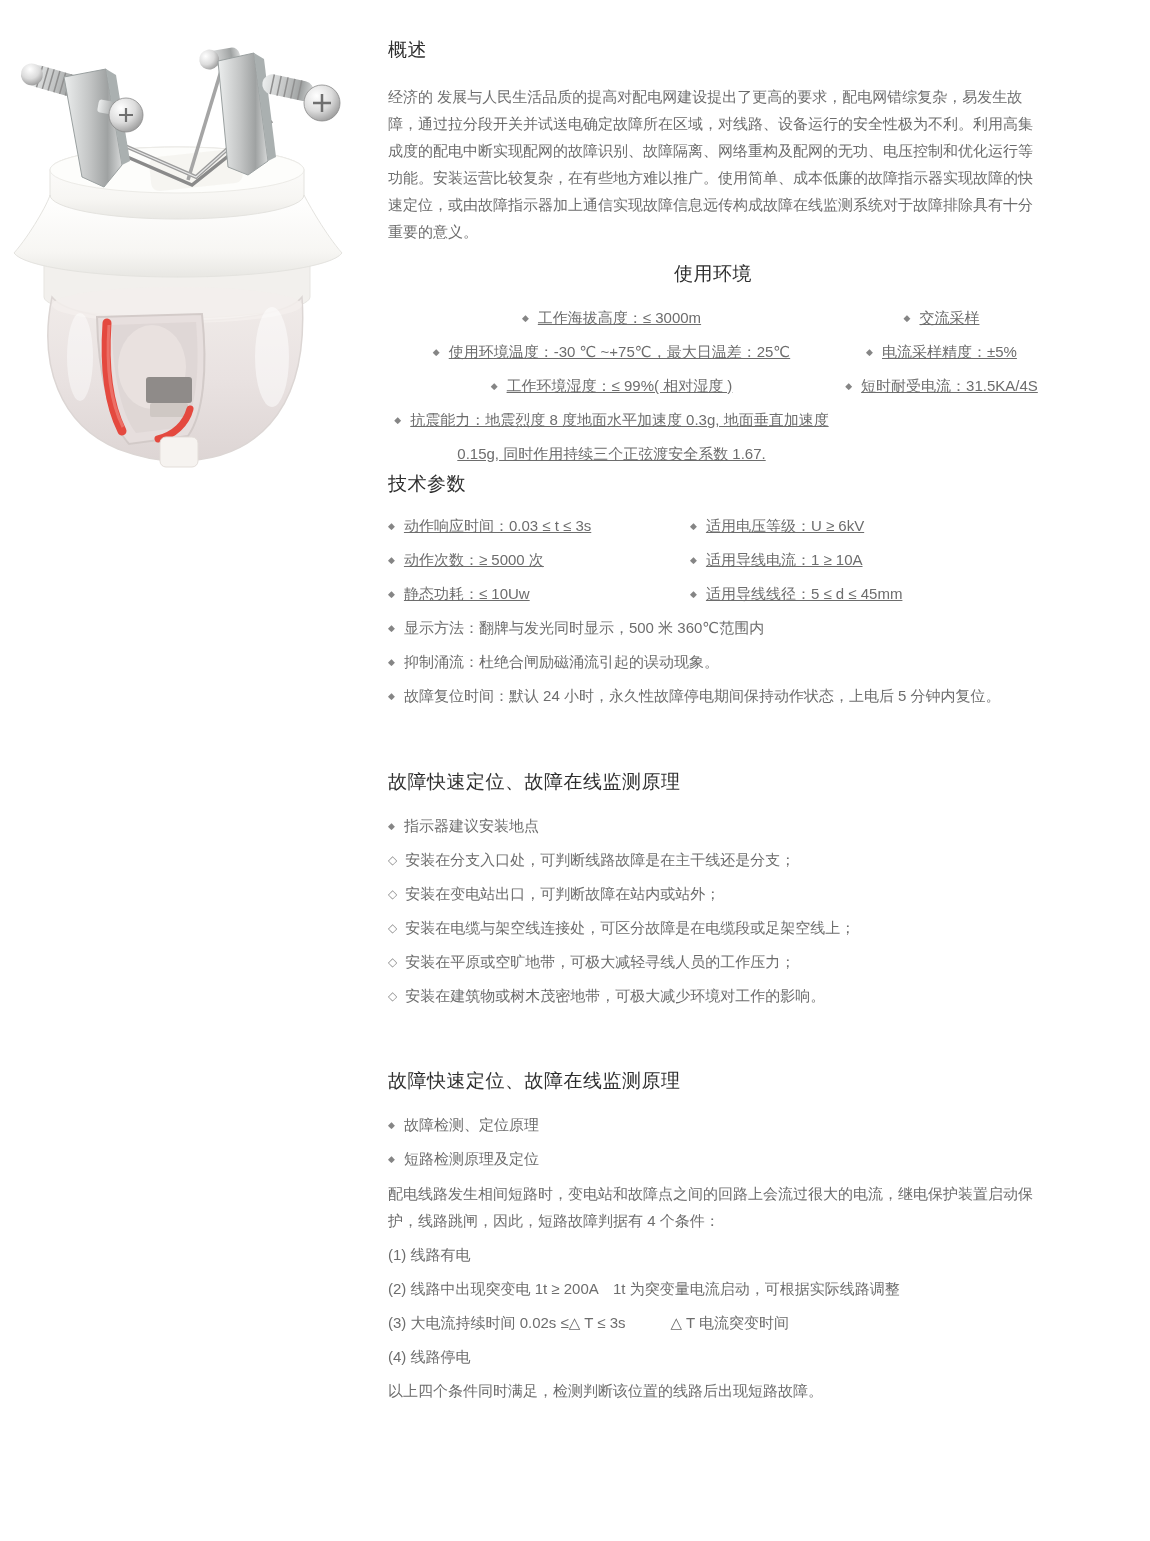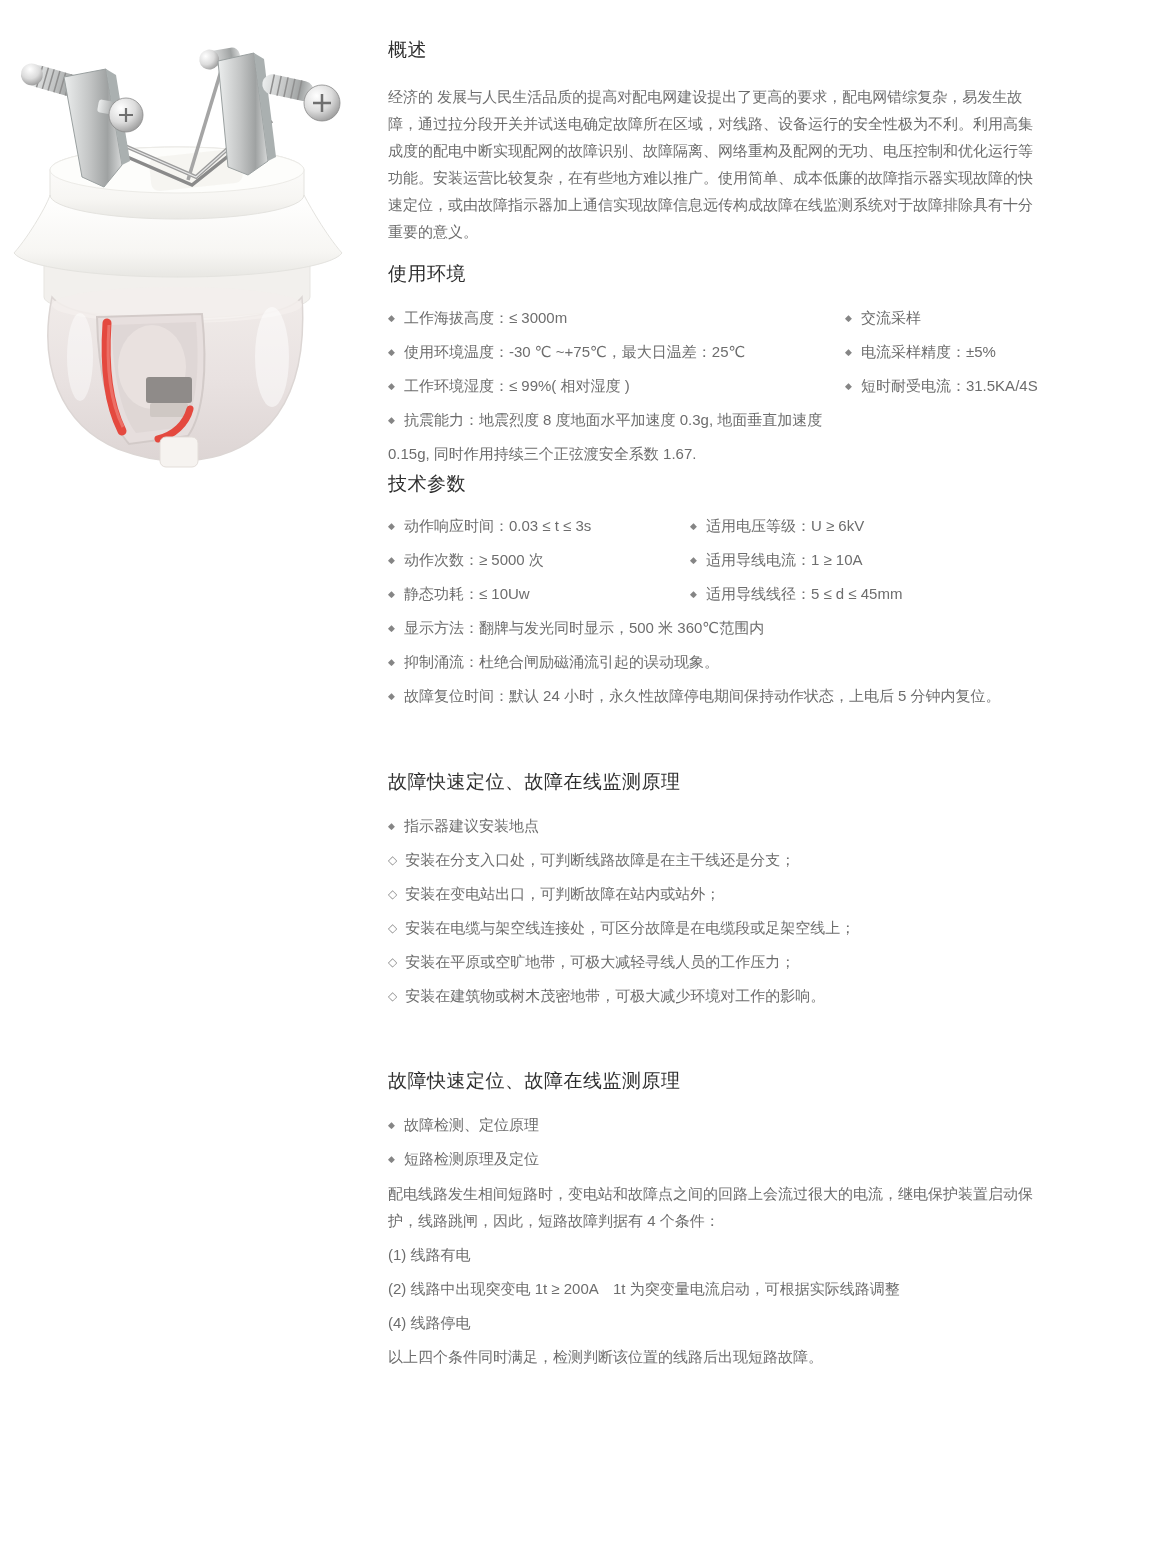--- a/index.html
+++ b/index.html
@@ -11,31 +11,31 @@
   .page{display:flex;width:1052px;}
   .left-col{flex:0 0 388px;padding-top:25px;}
   .right-col{flex:1;padding:37px 14px 0 0;}
 
   h2.sec-title{
     font-size:19px;line-height:26px;font-weight:500;color:#2e2e2e;
     margin:0;letter-spacing:.5px;
   }
   .overview-para{margin:20px 0 16px;font-size:15px;line-height:27px;color:#6d6d6d;}
   .section{}
-  .section.env{}
+  .section.env{text-align:center;}
   .section.sec4{margin-top:56px;}
   .section.sec5{margin-top:55px;}
 
   .list{margin-top:14px;}
   .list .li{font-size:15px;line-height:34px;color:#6d6d6d;}
   .marker{display:inline-block;color:#858585;}
   .mk-solid{font-size:9px;vertical-align:2px;margin-right:9px;}
   .mk-hollow{font-size:12px;vertical-align:1px;margin-right:8px;color:#8f8f8f;}
 
-  .cols{display:flex;}
+  .cols{display:flex;text-decoration:underline;}
   .env-a{flex:0 0 457px;padding-right:10px;box-sizing:border-box;}
   .env-b{flex:1;}
   .tech-a{flex:0 0 302px;}
   .tech-b{flex:1;}
 
   .principle-para{margin:4px 0 0;font-size:15px;line-height:27px;}
   .numbered{margin-top:4px;}
   .closing{font-size:15px;line-height:34px;}
 
   .product-figure{width:380px;margin:0;}
@@ -211,19 +211,20 @@
     <section class="section sec5">
       <h2 class="sec-title">故障快速定位、故障在线监测原理</h2>
       <div class="list">
           <div class="li"><span class="marker mk-solid">◆</span><span class="li-text">故障检测、定位原理</span></div>
           <div class="li"><span class="marker mk-solid">◆</span><span class="li-text">短路检测原理及定位</span></div>
         </div>
       <p class="principle-para">配电线路发生相间短路时，变电站和故障点之间的回路上会流过很大的电流，继电保护装置启动保护，线路跳闸，因此，短路故障判据有 4 个条件：</p>
       <div class="list numbered">
           <div class="li">(1) 线路有电</div>
           <div class="li">(2) 线路中出现突变电 1t ≥ 200A　1t 为突变量电流启动，可根据实际线路调整</div>
+          <div class="li">(3) 大电流持续时间 0.02s ≤△ T ≤ 3s　　　△ T 电流突变时间</div>
           <div class="li">(4) 线路停电</div>
         </div>
       <div class="closing">以上四个条件同时满足，检测判断该位置的线路后出现短路故障。</div>
     </section>
 
   </div>
 </div>
 
 </body></html>

